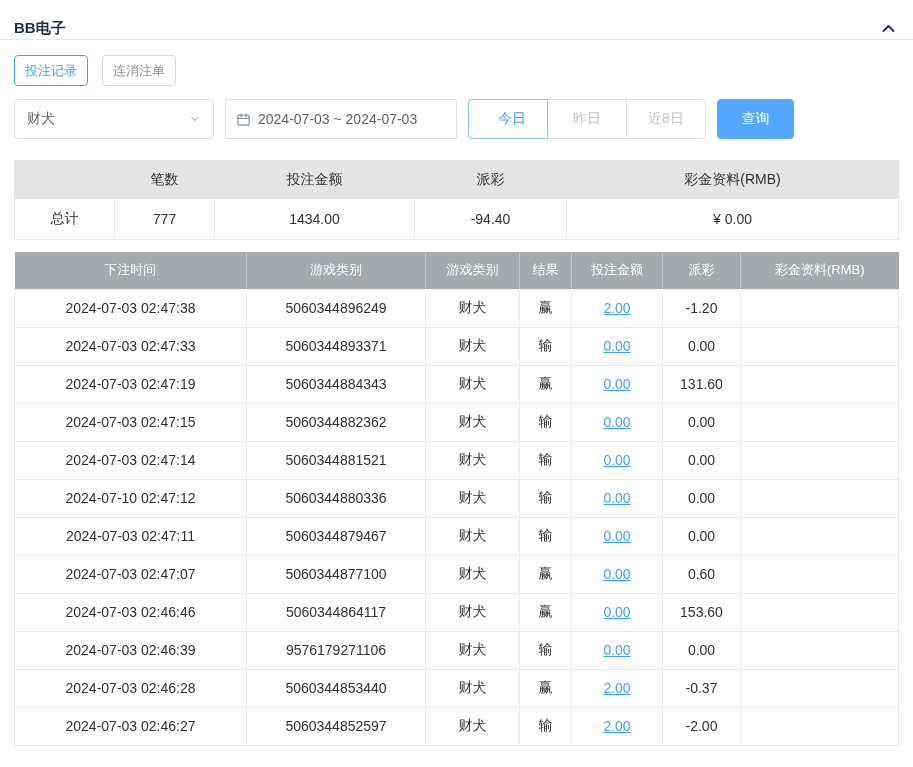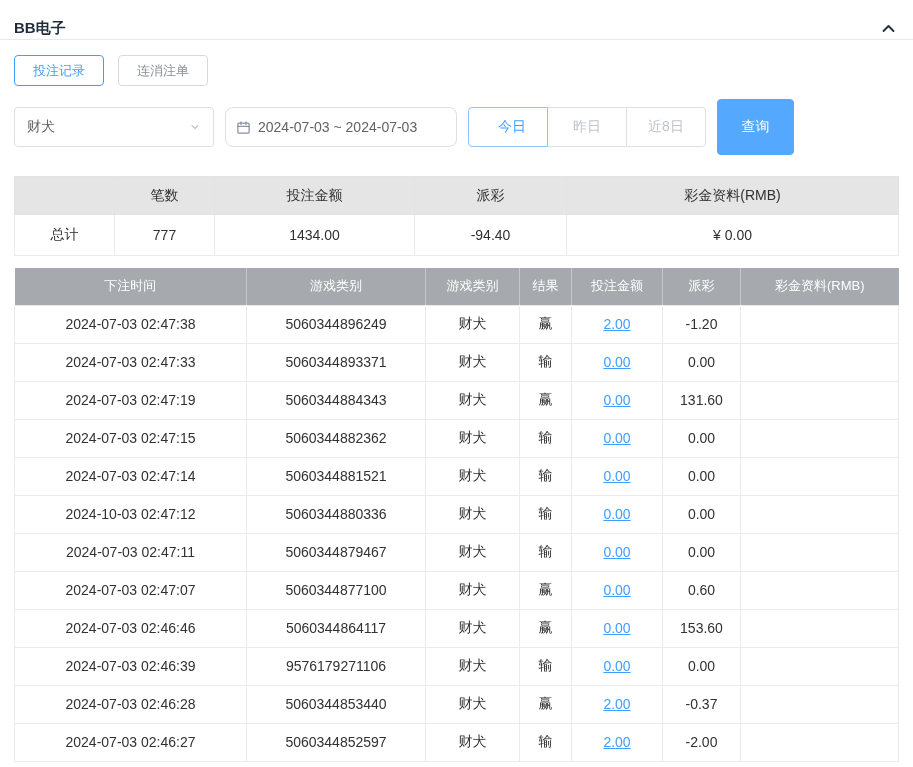--- a/index.html
+++ b/index.html
@@ -9,40 +9,40 @@
   .panel-header { display:flex; align-items:center; justify-content:space-between;
     height:40px; padding:17px 16px 0 14px; border-bottom:1px solid #e7e9ee; }
   .panel-title { font-size:15px; font-weight:bold; color:#1f2d3d; }
   .collapse-icon { cursor:pointer; display:flex; align-items:center; }
 
   .panel-body { padding:0 14px; }
 
   
   .tabs-row { display:flex; gap:14px; margin-top:15px; }
   .tab { background:#fff; border:1px solid #d9d9d9; color:#8a8f99; font-size:13px;
-    height:31px; padding:0 18px; border-radius:4px; cursor:pointer;
+    height:31px; padding:0 10px; border-radius:4px; cursor:pointer;
     font-family:"Liberation Sans", sans-serif; }
   .tab.active { border-color:#409eff; color:#409eff; }
 
   
   .filter-row { display:flex; gap:11px; margin-top:13px; align-items:center; }
   .select { width:200px; height:40px; border:1px solid #dcdfe6; border-radius:4px;
     display:flex; align-items:center; justify-content:space-between; padding:0 12px;
     font-size:14px; color:#606266; cursor:pointer; background:#fff; }
-  .date-input { width:232px; height:40px; border:1px solid #dcdfe6; border-radius:8px;
+  .date-input { width:232px; height:40px; border:1px solid #dcdfe6; border-radius:1px;
     display:flex; align-items:center; gap:7px; padding:8px 10px; font-size:14px;
     color:#606266; cursor:pointer; background:#fff; white-space:nowrap; }
   .btn-group { display:flex; }
   .group-btn { width:80px; height:40px; background:#fff; border:1px solid #dcdfe6;
     color:#c0c4cc; font-size:14px; cursor:pointer; margin-left:-1px; position:relative;
     font-family:"Liberation Sans", sans-serif; }
   .group-btn:first-child { border-radius:4px 0 0 4px; margin-left:0; }
   .group-btn:last-child { border-radius:0 4px 4px 0; }
   .group-btn.active { color:#409eff; border-color:#8cc4ff; z-index:1;padding-left:8px; }
-  .query-btn { width:77px; height:56px; background:#54a9ff; border:1px solid #54a9ff;
+  .query-btn { width:77px; height:40px; background:#54a9ff; border:1px solid #54a9ff;
     color:#fff; font-size:14px; border-radius:4px; cursor:pointer;
     font-family:"Liberation Sans", sans-serif; }
 
   
   table { border-collapse:collapse; table-layout:fixed; width:885px; }
   .summary-table { margin-top:21px; }
   .summary-table th { background:#e5e5e5; height:38px; font-weight:400; font-size:14px;
     color:#303133; border:1px solid #e3e3e3; text-align:center; }
   .summary-table td { height:41px; font-size:14px; border:1px solid #ebebeb;
     text-align:center; color:#303133; background:#fff; }
@@ -202,21 +202,21 @@
             <td>2024-07-03 02:47:14</td>
             <td>5060344881521</td>
             <td>财犬</td>
             <td>输</td>
             <td><a class="bet-link">0.00</a></td>
             <td>0.00</td>
             <td></td>
           </tr>
 
           <tr>
-            <td>2024-10-03 02:47:12</td>
+            <td>2024-07-10 02:47:12</td>
             <td>5060344880336</td>
             <td>财犬</td>
             <td>输</td>
             <td><a class="bet-link">0.00</a></td>
             <td>0.00</td>
             <td></td>
           </tr>
 
           <tr>
             <td>2024-07-03 02:47:11</td>

